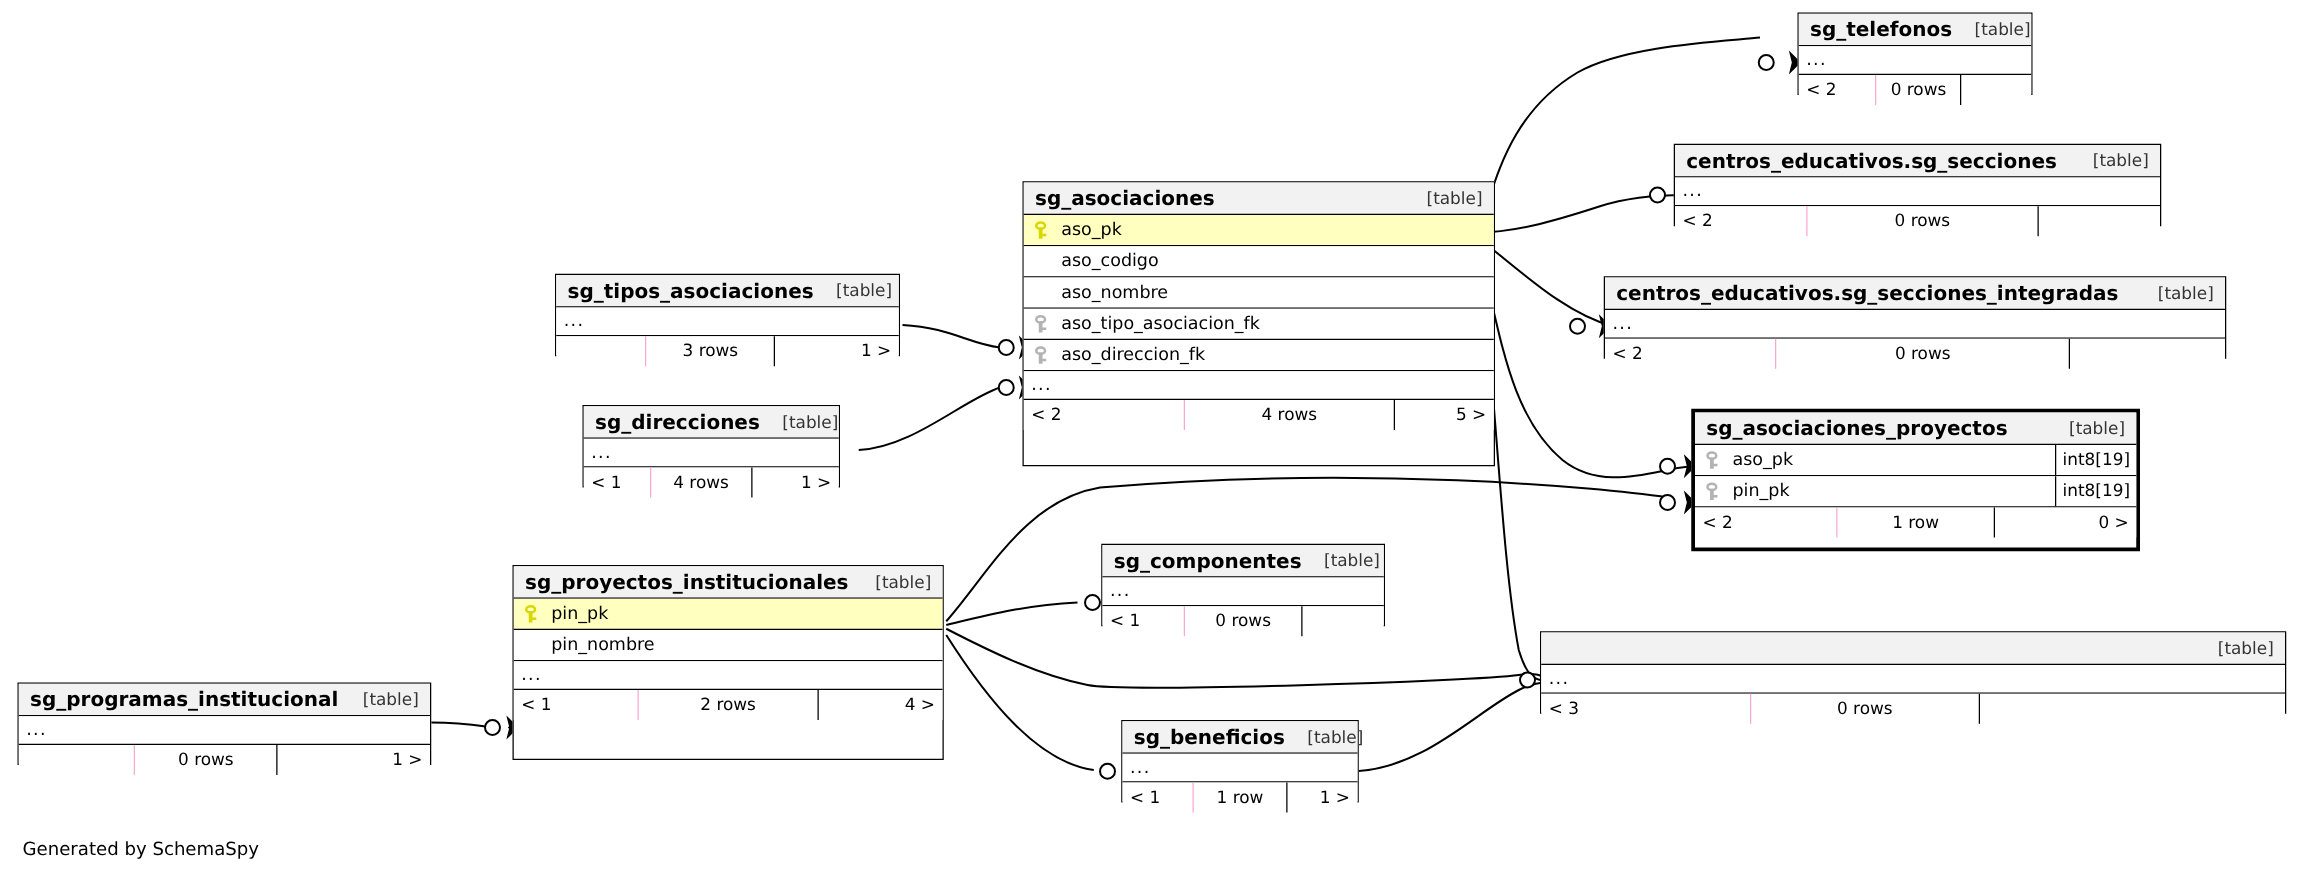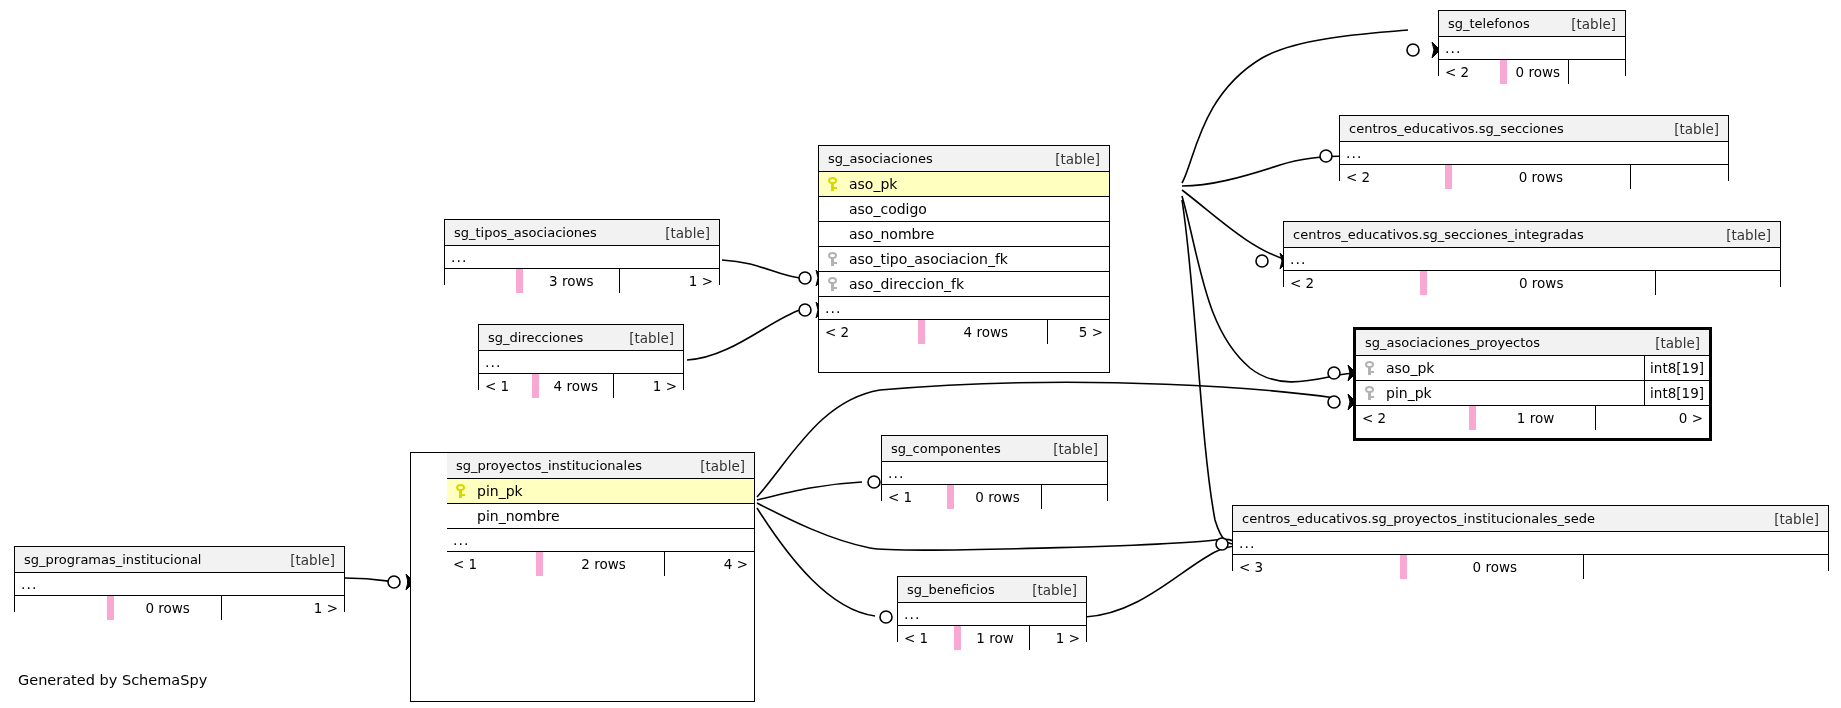--- a/index.html
+++ b/index.html
@@ -21,21 +21,21 @@
 
   .tbl-title{
     background:#f2f2f2;
     border-bottom:1px solid #000;
     height:26px;
     display:flex;align-items:center;
     padding:0 9px;
     box-sizing:border-box;
     white-space:nowrap;
   }
-  .tbl-name{font-weight:normal;font-size:13px;}
+  .tbl-name{font-weight:bold;font-size:16px;}
   .tbl-kind{margin-left:auto;font-size:13.5px;color:#333;padding-left:18px;}
 
   .col-row{
     height:25px;
     display:flex;align-items:center;
     border-bottom:1px solid #000;
     box-sizing:border-box;
     font-size:14px;
     background:#fff;
   }
@@ -50,21 +50,21 @@
     padding-left:6px;font-size:14px;
     border-bottom:1px solid #000;box-sizing:border-box;letter-spacing:1px;
     color:#000;background:#fff;
   }
   .footer-row{
     height:24px;display:flex;align-items:stretch;box-sizing:border-box;
     font-size:13.5px;background:#fff;
   }
   .footer-row .fcell{display:flex;align-items:center;box-sizing:border-box;padding:0 6px;}
   .fcell.left{justify-content:flex-start;}
-  .fcell.mid{justify-content:center;border-left:7px solid #f9a8d4;border-right:1px solid #000;}
+  .fcell.mid{justify-content:center;border-left:1px solid #f9a8d4;border-right:1px solid #000;}
   .fcell.right{justify-content:flex-end;}
 
   .keyicon{display:inline-block;width:9px;height:14px;position:relative;}
   .keyicon i{position:absolute;left:3px;top:5px;width:3px;height:9px;background:currentColor;}
   .keyicon b{position:absolute;left:0px;top:0px;width:9px;height:7px;border:2px solid currentColor;
     border-radius:50%;box-sizing:border-box;background:transparent;}
   .keyicon s{position:absolute;left:5px;top:10px;width:4px;height:2px;background:currentColor;}
   .pk{color:#d8d800;}
   .fk{color:#b3b3b3;}
 
@@ -206,21 +206,21 @@
       <span class="col-name">pin_pk</span>
       <span class="col-type">int8[19]</span>
     </div>
     <div class="footer-row">
       <div class="fcell left" style="width:32%">&lt; 2</div>
       <div class="fcell mid" style="width:36%">1 row</div>
       <div class="fcell right" style="width:32%">0 &gt;</div>
     </div>
   </div>
 
-  <div class="table-box" style="left:818px;top:145px;width:292px;height:228px;">
+  <div class="table-box" style="left:818px;top:145px;width:378px;height:228px;">
     <div class="tbl-title">
       <span class="tbl-name">sg_asociaciones</span>
       <span class="tbl-kind">[table]</span>
     </div>
     <div class="col-row" style="background:#ffffc0;">
       <span class="key-cell">
           <span class="keyicon pk">
             <b></b>
             <i></i>
             <s></s>
@@ -270,34 +270,34 @@
       <span class="tbl-kind">[table]</span>
     </div>
     <div class="ellipsis-row">...</div>
     <div class="footer-row">
       <div class="fcell left" style="width:26%"></div>
       <div class="fcell mid" style="width:38%">3 rows</div>
       <div class="fcell right" style="width:36%">1 &gt;</div>
     </div>
   </div>
 
-  <div class="table-box" style="left:478px;top:324px;width:206px;height:66px;">
+  <div class="table-box" style="left:466px;top:324px;width:206px;height:66px;">
     <div class="tbl-title">
       <span class="tbl-name">sg_direcciones</span>
       <span class="tbl-kind">[table]</span>
     </div>
     <div class="ellipsis-row">...</div>
     <div class="footer-row">
       <div class="fcell left" style="width:26%">&lt; 1</div>
       <div class="fcell mid" style="width:40%">4 rows</div>
       <div class="fcell right" style="width:34%">1 &gt;</div>
     </div>
   </div>
 
-  <div class="table-box" style="left:410px;top:452px;width:345px;height:250px;padding-left:36px;">
+  <div class="table-box" style="left:410px;top:452px;width:345px;height:156px;">
     <div class="tbl-title">
       <span class="tbl-name">sg_proyectos_institucionales</span>
       <span class="tbl-kind">[table]</span>
     </div>
     <div class="col-row" style="background:#ffffc0;">
       <span class="key-cell">
           <span class="keyicon pk">
             <b></b>
             <i></i>
             <s></s>
@@ -351,21 +351,20 @@
     <div class="ellipsis-row">...</div>
     <div class="footer-row">
       <div class="fcell left" style="width:28%"></div>
       <div class="fcell mid" style="width:35%">0 rows</div>
       <div class="fcell right" style="width:37%">1 &gt;</div>
     </div>
   </div>
 
   <div class="table-box" style="left:1232px;top:505px;width:597px;height:66px;">
     <div class="tbl-title">
-      <span class="tbl-name">centros_educativos.sg_proyectos_institucionales_sede</span>
       <span class="tbl-kind">[table]</span>
     </div>
     <div class="ellipsis-row">...</div>
     <div class="footer-row">
       <div class="fcell left" style="width:28%">&lt; 3</div>
       <div class="fcell mid" style="width:31%">0 rows</div>
       <div class="fcell right" style="width:41%"></div>
     </div>
   </div>
 

